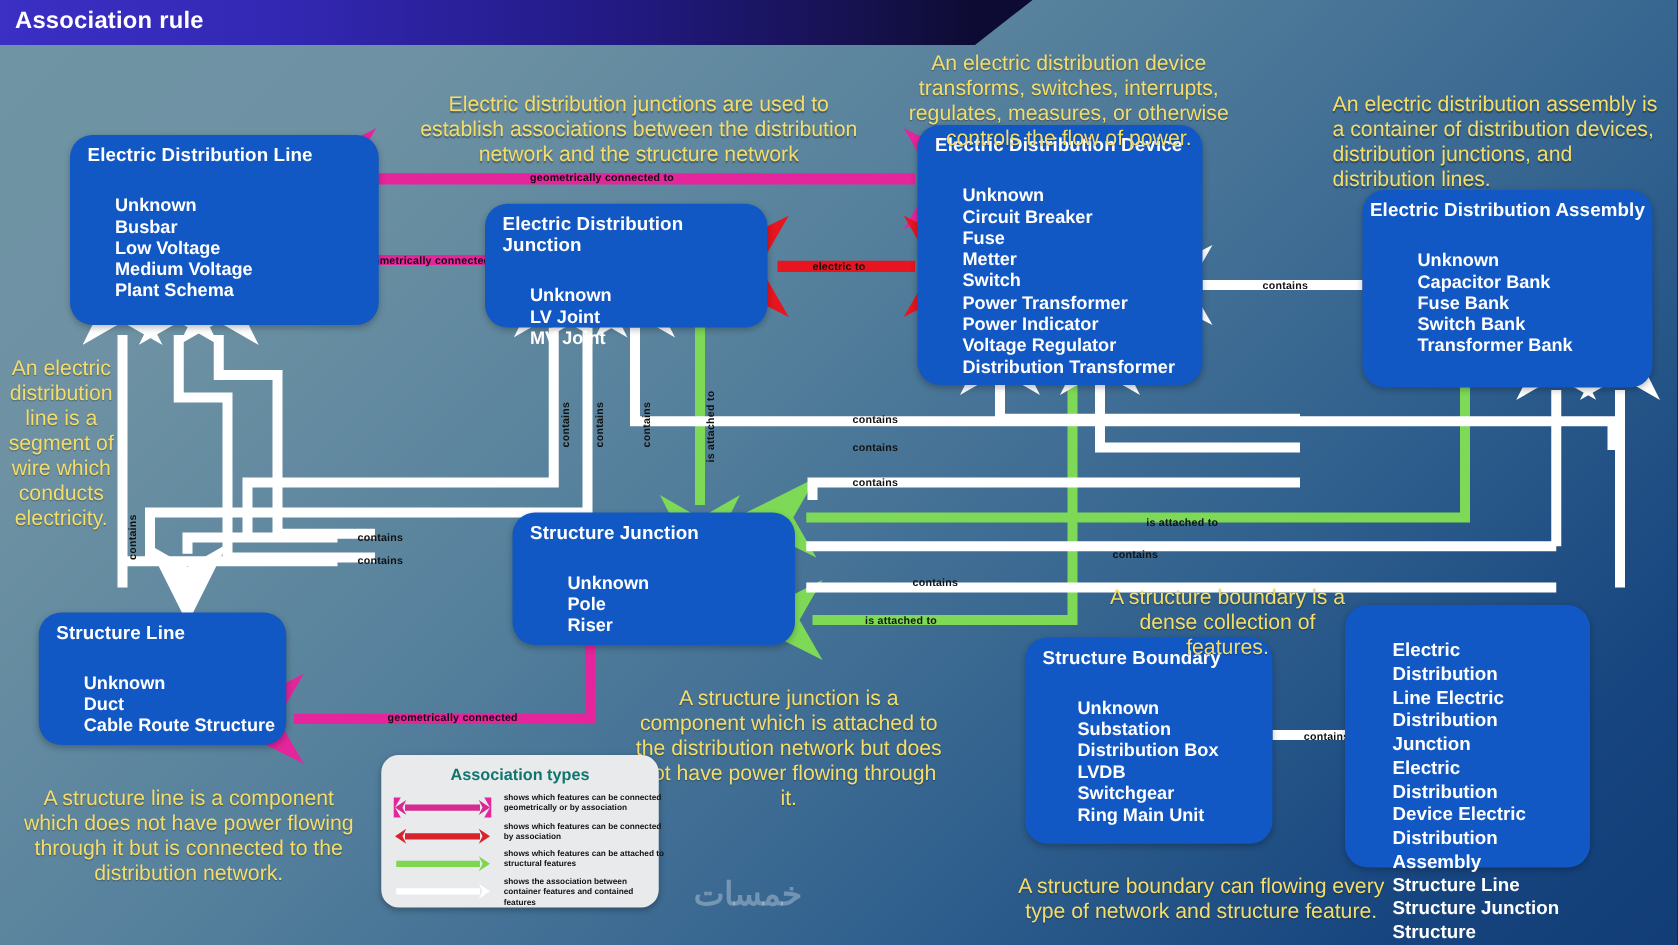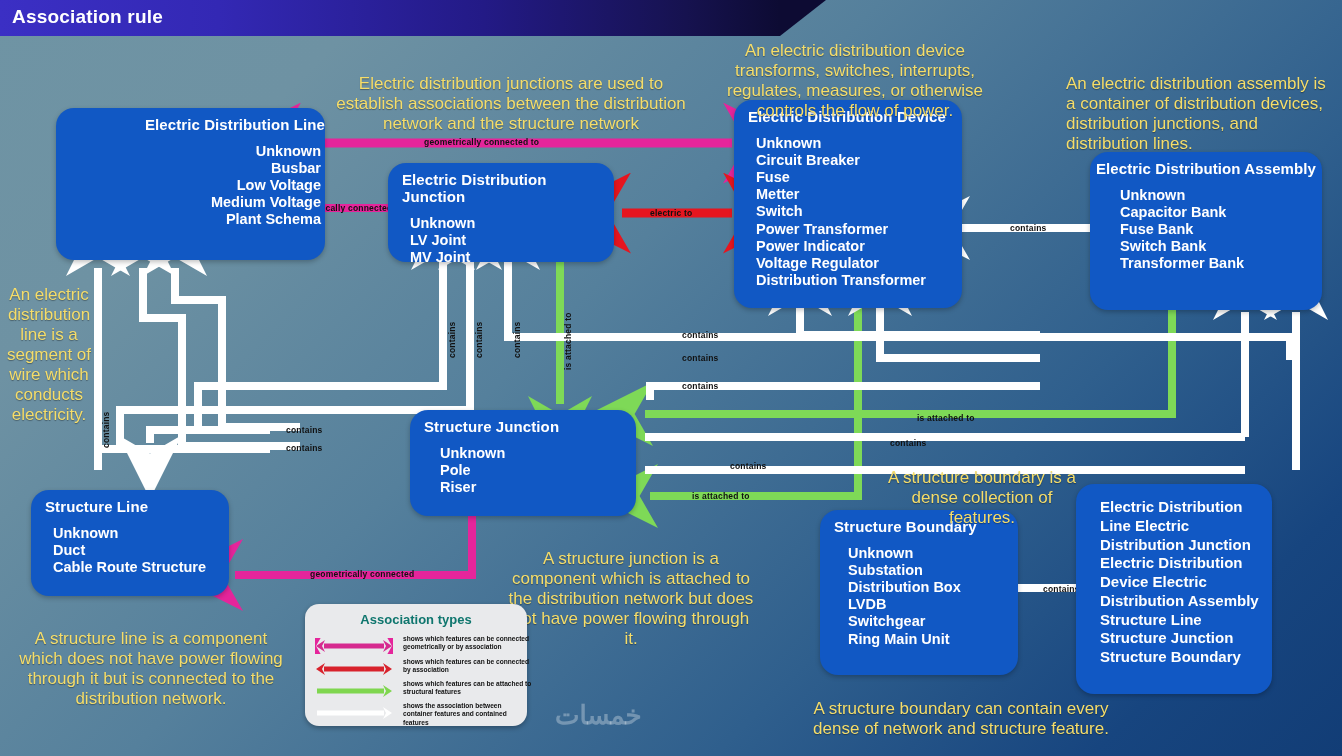--- a/index.html
+++ b/index.html
@@ -20,21 +20,21 @@
   #titlebar .ttl{
     position:absolute;left:12px;top:6px;color:#fff;font-size:19px;font-weight:bold;
     letter-spacing:.2px;
   }
   
   .box{
     position:absolute;background:#1158c4;border-radius:18px;color:#fff;
     box-shadow:0 2px 5px rgba(0,0,0,.25);
   }
   .box .hd{font-size:15px;font-weight:bold;padding:8px 0 4px 14px;letter-spacing:.1px;}
-  .box ul{list-style:none;margin:4px;padding:2px 0 8px 18px;}
+  .box ul{list-style:none;margin:18px;padding:2px 0 8px 18px;}
   .box li{font-size:14.5px;font-weight:bold;line-height:1.18;white-space:nowrap;}
   .box.plain ul{padding:10px 0 8px 20px;}
   .box.plain li{font-size:15px;line-height:1.25;white-space:normal;}
 
   
   #wires{position:absolute;left:0;top:0;width:1342px;height:756px;}
 
   
   .elab{
     position:absolute;color:#111;font-size:8.5px;font-weight:bold;white-space:nowrap;
@@ -200,21 +200,21 @@
   <div class="elab" style="left:286px;top:425px;">contains</div>
   <div class="elab" style="left:286px;top:443px;">contains</div>
   <div class="elab" style="left:730px;top:461px;">contains</div>
   <div class="elab" style="left:917px;top:413px;">is attached to</div>
   <div class="elab" style="left:692px;top:491px;">is attached to</div>
   <div class="elab" style="left:1010px;top:223px;">contains</div>
   <div class="elab" style="left:890px;top:438px;">contains</div>
   <div class="elab" style="left:1043px;top:584px;">contains</div>
   <div class="elab" style="left:310px;top:569px;">geometrically connected</div>
 
-  <div class="box" style="left:56px;top:108px;width:269px;height:152px;text-align:right;">
+  <div class="box" style="left:56px;top:108px;width:247px;height:152px;">
     <div class="hd">Electric Distribution Line</div>
     <ul>
       <li>Unknown</li>
       <li>Busbar</li>
       <li>Low Voltage</li>
       <li>Medium Voltage</li>
       <li>Plant Schema</li>
     </ul>
   </div>
 
@@ -297,21 +297,21 @@
     </ul>
   </div>
 
   <div class="note" style="left:336px;top:74px;width:350px;">Electric distribution junctions are used to establish associations between the distribution network and the structure network</div>
   <div class="note" style="left:702px;top:41px;width:306px;">An electric distribution device transforms, switches, interrupts, regulates, measures, or otherwise controls the flow of power.</div>
   <div class="note" style="left:1066px;top:74px;width:268px;text-align:left;">An electric distribution assembly is a container of distribution devices, distribution junctions, and distribution lines.</div>
   <div class="note" style="left:12px;top:629px;width:278px;">A structure line is a component which does not have power flowing through it but is connected to the distribution network.</div>
   <div class="note" style="left:6px;top:285px;width:86px;">An electric distribution line is a segment of wire which conducts electricity.</div>
   <div class="note" style="left:508px;top:549px;width:246px;">A structure junction is a component which is attached to the distribution network but does not have power flowing through it.</div>
   <div class="note" style="left:880px;top:468px;width:204px;">A structure boundary is a dense collection of features.</div>
-  <div class="note" style="left:808px;top:699px;width:306px;">A structure boundary can contain every dense of network and structure feature.</div>
+  <div class="note" style="left:808px;top:699px;width:306px;">A structure boundary can flowing every type of network and structure feature.</div>
 
   <div id="legend">
     <div class="lg-title">Association types</div>
 
     <div class="lrow" style="top:32px;">
       <svg width="78" height="16">
         <line x1="9" y1="8" x2="69" y2="8" stroke="#d62a8f" stroke-width="5" marker-start="url(#ah-pink-s)" marker-end="url(#ah-pink)"></line>
         <path d="M10,2 L1,8 L10,14 L7,8 Z" fill="#d62a8f"></path>
         <path d="M68,2 L77,8 L68,14 L71,8 Z" fill="#d62a8f"></path>
       </svg>

